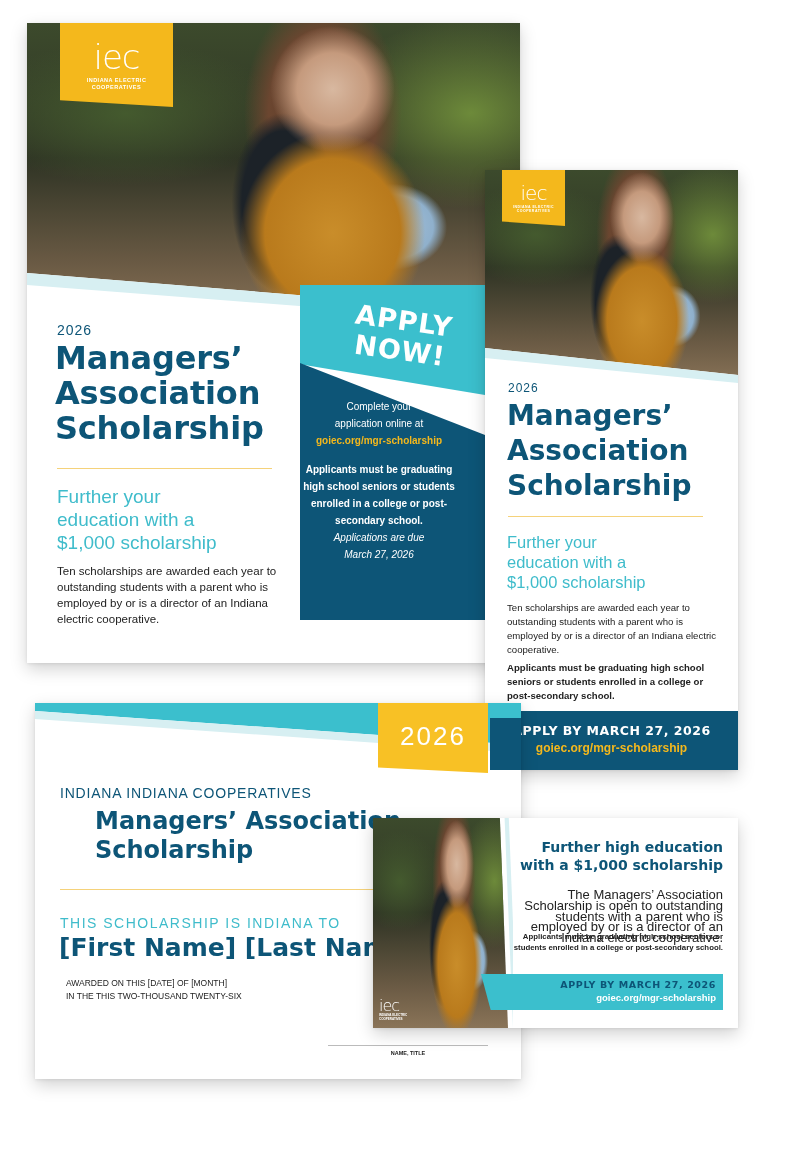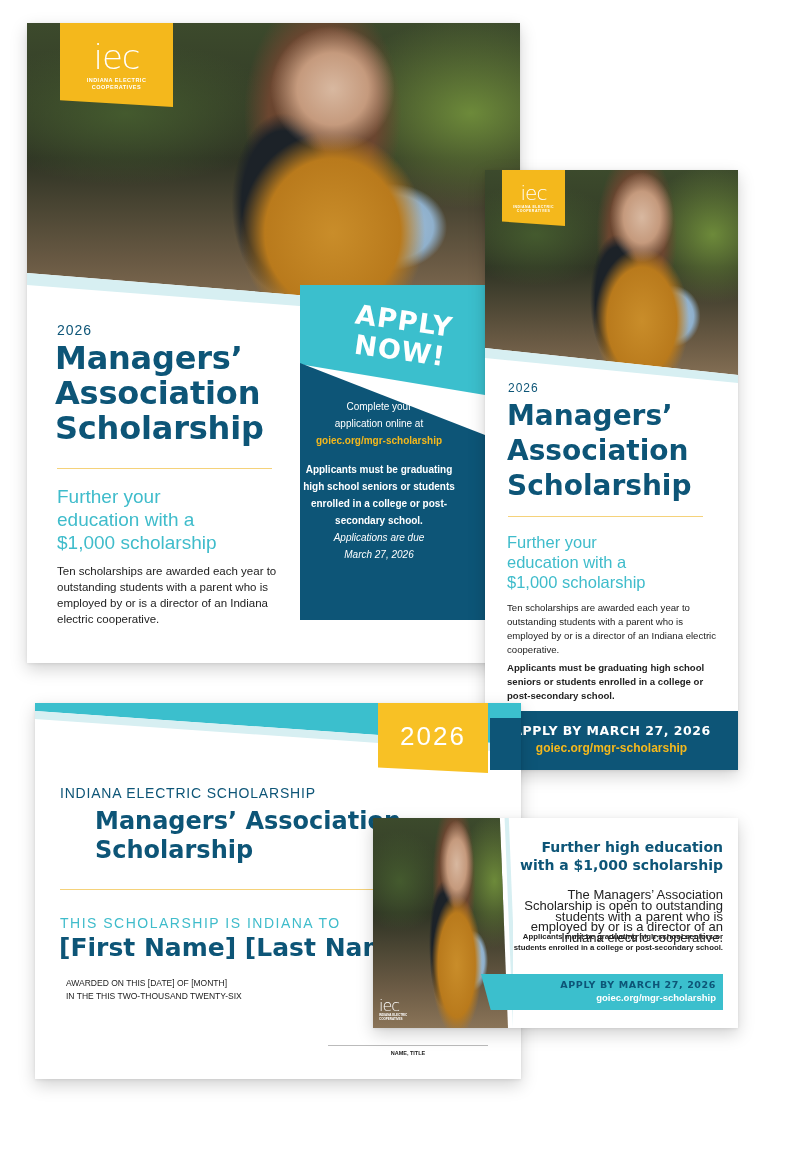--- a/index.html
+++ b/index.html
@@ -172,21 +172,21 @@
   </div>
 </div>
 
 <div id="cert" class="card">
   <svg class="teal-band" viewBox="0 0 486 50">
     <polygon points="0,0 486,0 486,42 0,8" fill="#3bbfcd"></polygon>
     <polygon points="0,8 486,42 486,50 0,16" fill="#d7eff2"></polygon>
   </svg>
   <div class="year-tag">2026</div>
   <div class="navy-tag"></div>
-  <div class="org">INDIANA ELECTRIC SCHOLARSHIP</div>
+  <div class="org">INDIANA INDIANA COOPERATIVES</div>
   <div class="title">
     <div>Managers’ Association</div>
     <div>Scholarship</div>
   </div>
   <div class="rule"></div>
   <div class="awarded-label">THIS SCHOLARSHIP IS INDIANA TO</div>
   <div class="name">[First Name] [Last Name]</div>
   <div class="date-line">
     <div>AWARDED ON THIS [DATE] OF [MONTH]</div>
     <div>IN THE THIS TWO-THOUSAND TWENTY-SIX</div>

